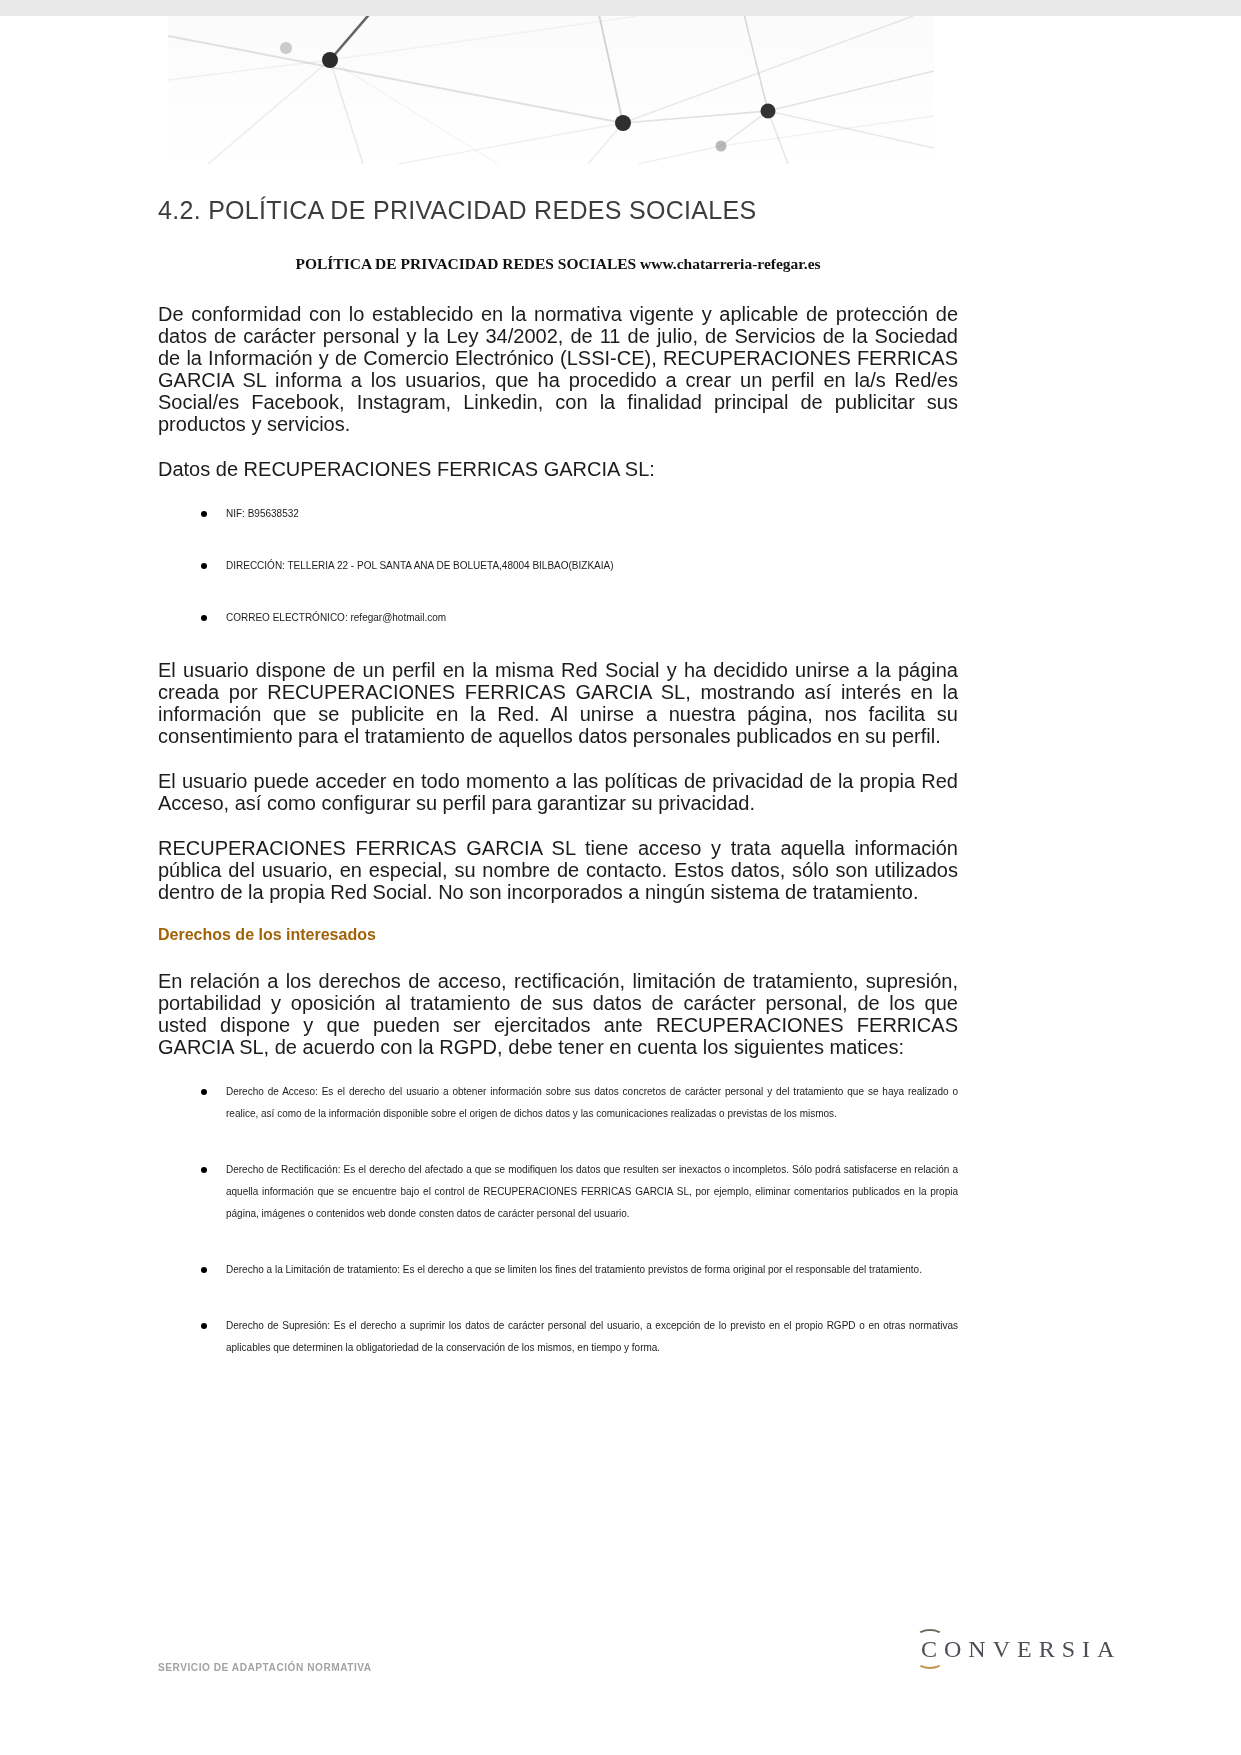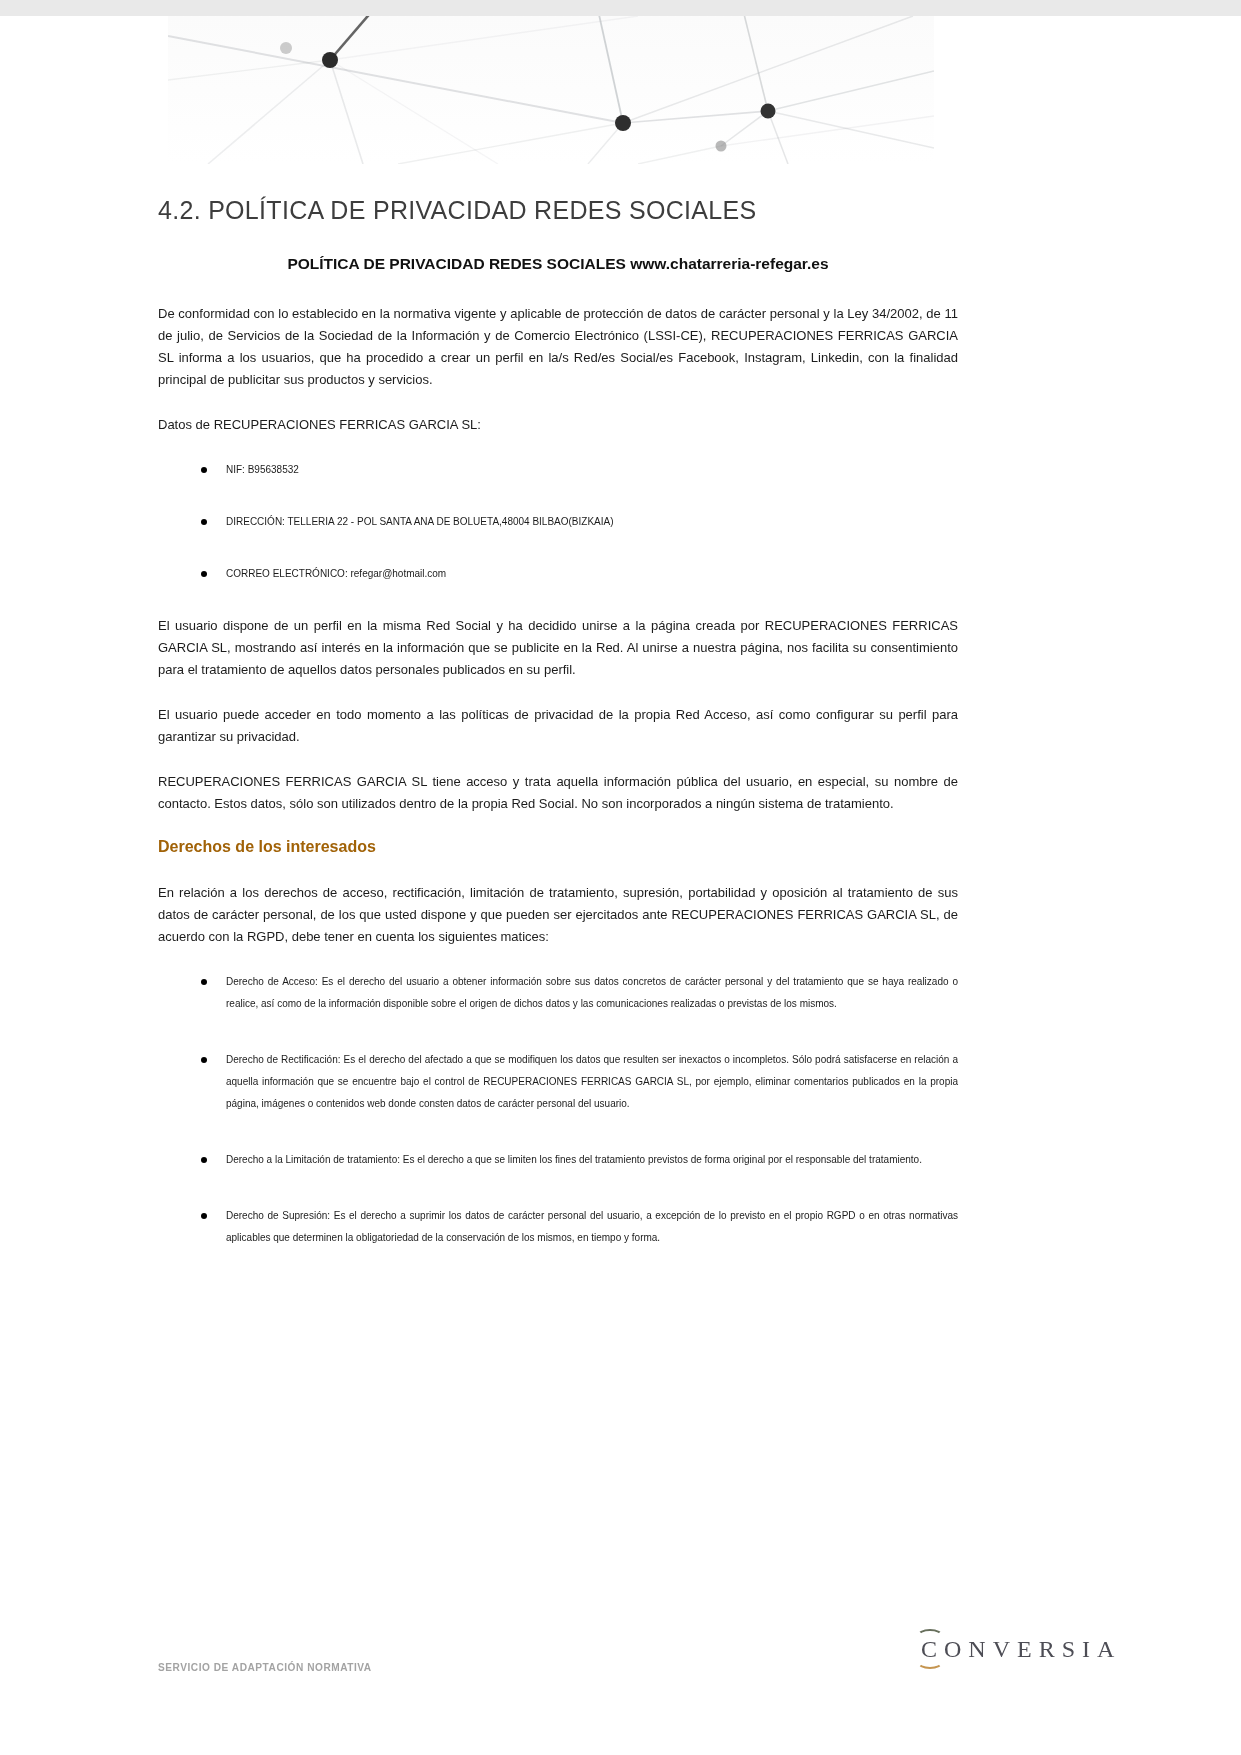--- a/index.html
+++ b/index.html
@@ -40,24 +40,25 @@
     letter-spacing: 0.3px;
     margin-bottom: 30px;
   }
 
   .doc-subtitle {
     font-size: 15.5px;
     font-weight: 700;
     text-align: center;
     color: #111;
     margin-bottom: 30px;
+    font-family: Liberation Serif, serif;
   }
 
   .para {
-    font-size: 13px;
+    font-size: 20px;
     line-height: 22px;
     text-align: justify;
     margin-bottom: 23px;
   }
 
   .plain { text-align: left; }
 
   .b-list { list-style: none; margin: 6px 0 10px 0; }
 
   .b-item {

